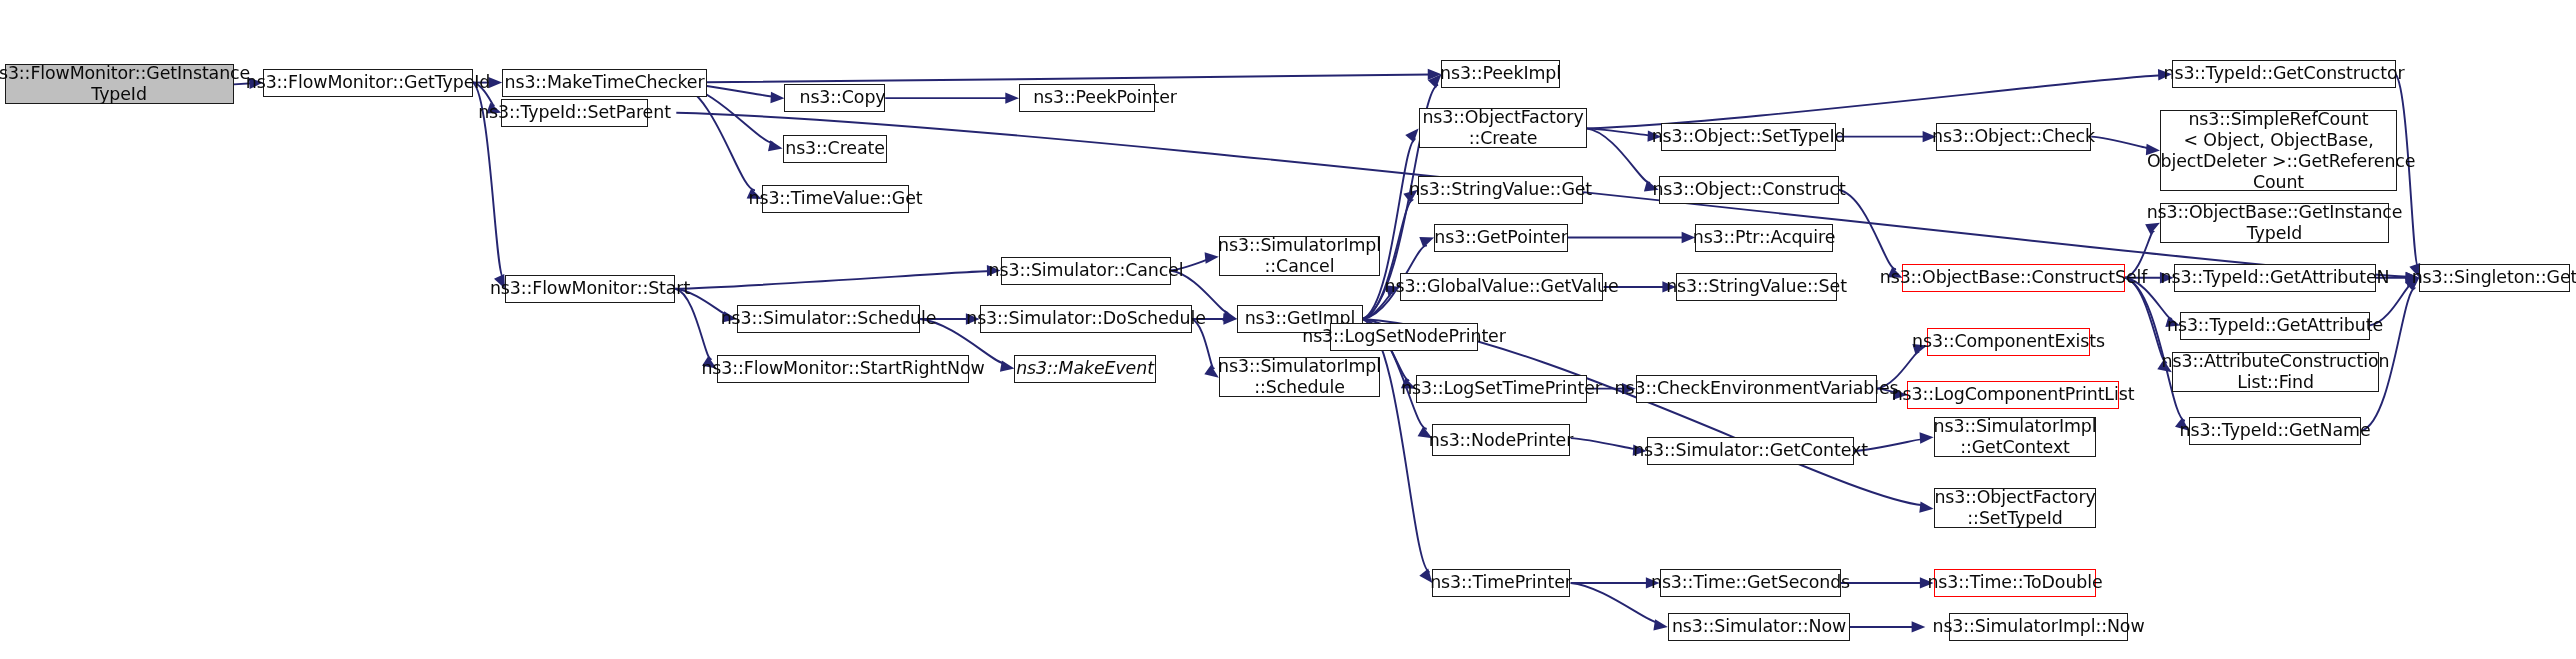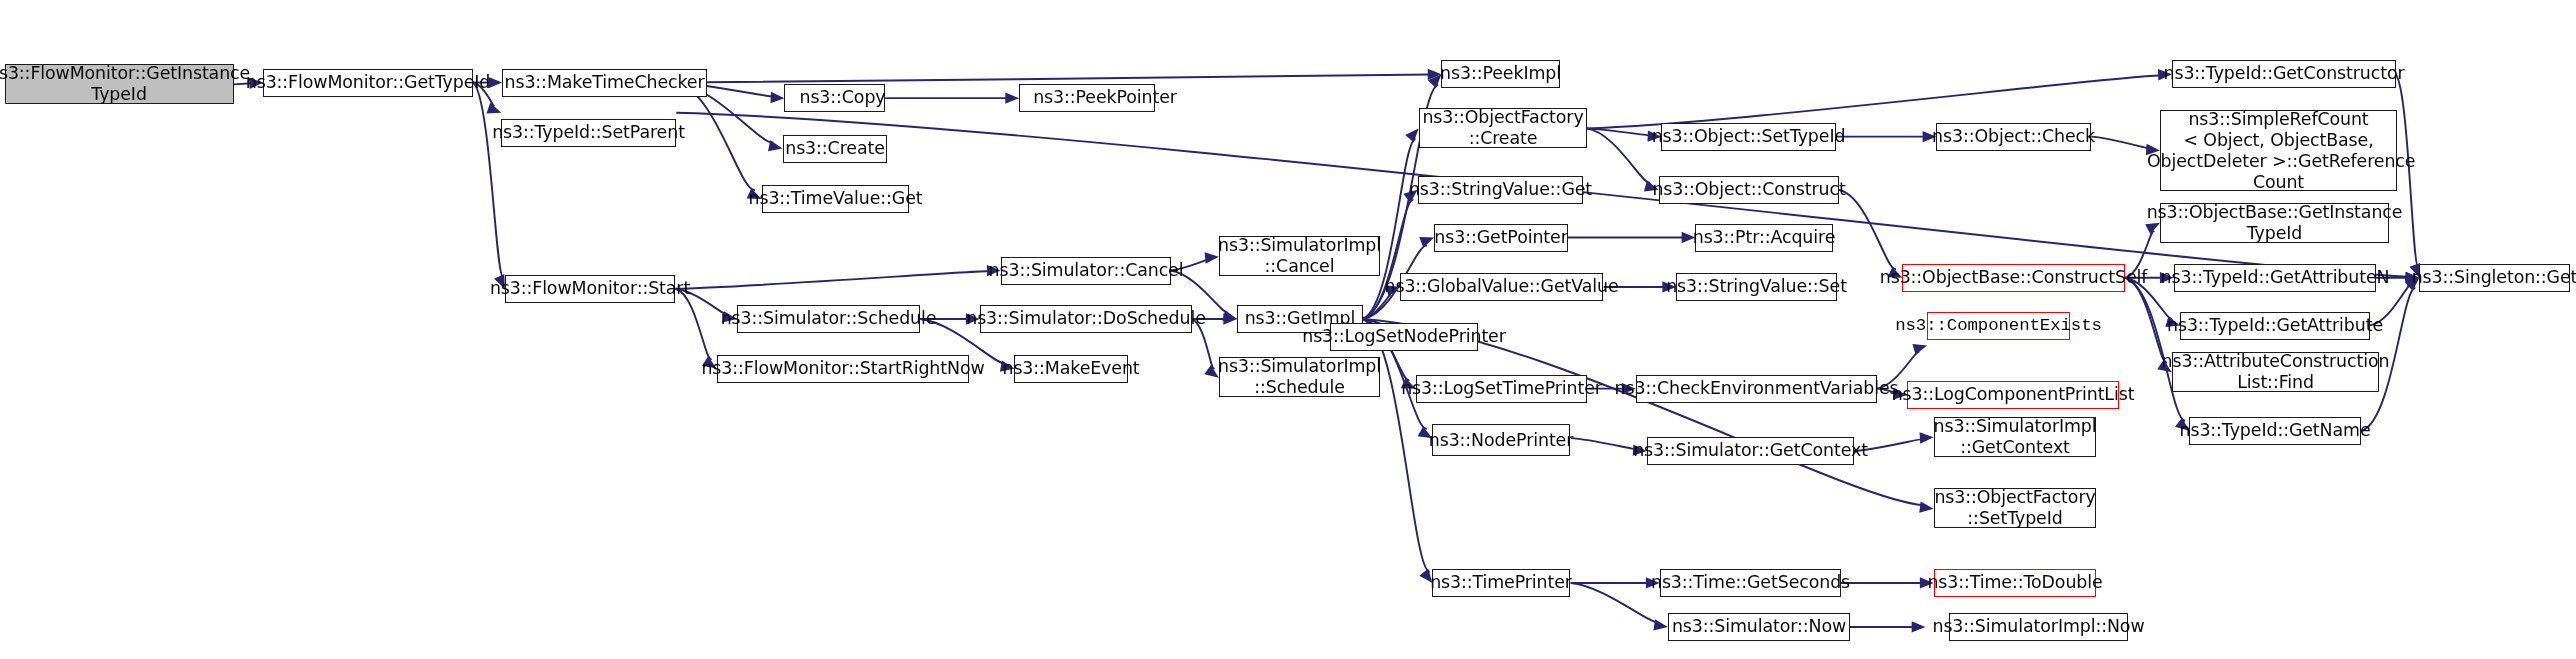--- a/index.html
+++ b/index.html
@@ -167,32 +167,32 @@
       <path d="M 2592 303 L 2628 303" class="edge"></path>
       <polygon points="2640,303 2625,309.2 2625,296.8" class="ahead"></polygon>
       <path d="M 2586 355 C 2608.8414953271026 351.88, 2627.4371775700934 306.12, 2631.3561574381024 311.3237002447905" class="edge"></path>
       <polygon points="2640,303 2627.612635757758,313.4877646393322 2623.8228405103687,301.68109483015803" class="ahead"></polygon>
       <path d="M 2577 470 C 2611.112727272727 459.98, 2621.238 313.02, 2635.7644233881642 314.227639590104" class="edge"></path>
       <polygon points="2640,303 2632.864682762273,317.57831430299785 2624.6540721066353,308.2860663154799" class="ahead"></polygon>
     </svg>
 <div class="node root" style="left: 4.6px; top: 64px; width: 229px; height: 40px;"><span>ns3::FlowMonitor::GetInstance
 TypeId</span></div>
     <div class="node" style="left: 263px; top: 69px; width: 210px; height: 27.5px;"><span>ns3::FlowMonitor::GetTypeId</span></div>
-    <div class="node" style="left: 501px; top: 99px; width: 175px; height: 27.5px; margin-top: 20px;"><span>ns3::TypeId::SetParent</span></div>
+    <div class="node" style="left: 501px; top: 99px; width: 147px; height: 27.5px;"><span>ns3::TypeId::SetParent</span></div>
     <div class="node" style="left: 502px; top: 69px; width: 205px; height: 27.5px;"><span>ns3::MakeTimeChecker</span></div>
     <div class="node" style="left: 505px; top: 275px; width: 170px; height: 27.5px;"><span>ns3::FlowMonitor::Start</span></div>
     <div class="node" style="left: 784px; top: 84px; width: 101px; height: 27.5px; padding-left: 16px;"><span>ns3::Copy</span></div>
     <div class="node" style="left: 783px; top: 135px; width: 104px; height: 27.5px;"><span>ns3::Create</span></div>
     <div class="node" style="left: 762px; top: 185px; width: 147px; height: 27.5px;"><span>ns3::TimeValue::Get</span></div>
     <div class="node" style="left: 1019px; top: 84px; width: 136px; height: 27.5px; padding-left: 36px;"><span>ns3::PeekPointer</span></div>
     <div class="node" style="left: 737px; top: 305px; width: 183px; height: 27.5px;"><span>ns3::Simulator::Schedule</span></div>
     <div class="node" style="left: 717px; top: 355px; width: 252px; height: 27.5px;"><span>ns3::FlowMonitor::StartRightNow</span></div>
     <div class="node" style="left: 1001px; top: 257px; width: 170px; height: 27.5px;"><span>ns3::Simulator::Cancel</span></div>
     <div class="node" style="left: 980px; top: 305px; width: 212px; height: 27.5px;"><span>ns3::Simulator::DoSchedule</span></div>
-    <div class="node" style="left: 1014px; top: 355px; width: 114px; height: 27.5px;"><span>ns3::MakeEvent</span></div>
+    <div class="node" style="left: 1014px; top: 355px; width: 142px; height: 27.5px; font-style: italic;"><span>ns3::MakeEvent</span></div>
     <div class="node" style="left: 1219px; top: 236px; width: 161px; height: 40px;"><span>ns3::SimulatorImpl
 ::Cancel</span></div>
     <div class="node" style="left: 1237px; top: 305px; width: 126px; height: 27.5px;"><span>ns3::GetImpl</span></div>
     <div class="node" style="left: 1219px; top: 357px; width: 161px; height: 40px;"><span>ns3::SimulatorImpl
 ::Schedule</span></div>
     <div class="node" style="left: 1441px; top: 60px; width: 119px; height: 27.5px;"><span>ns3::PeekImpl</span></div>
     <div class="node" style="left: 1419px; top: 108px; width: 168px; height: 40px;"><span>ns3::ObjectFactory
 ::Create</span></div>
     <div class="node" style="left: 1418px; top: 176px; width: 165px; height: 27.5px;"><span>ns3::StringValue::Get</span></div>
     <div class="node" style="left: 1434px; top: 224px; width: 134px; height: 27.5px;"><span>ns3::GetPointer</span></div>
@@ -204,21 +204,21 @@
     <div class="node" style="left: 1661px; top: 123px; width: 175px; height: 27.5px;"><span>ns3::Object::SetTypeId</span></div>
     <div class="node" style="left: 1659px; top: 176px; width: 180px; height: 27.5px;"><span>ns3::Object::Construct</span></div>
     <div class="node" style="left: 1695px; top: 224px; width: 138px; height: 27.5px;"><span>ns3::Ptr::Acquire</span></div>
     <div class="node" style="left: 1676px; top: 273px; width: 161px; height: 27.5px;"><span>ns3::StringValue::Set</span></div>
     <div class="node" style="left: 1636px; top: 375px; width: 241px; height: 27.5px;"><span>ns3::CheckEnvironmentVariables</span></div>
     <div class="node" style="left: 1647px; top: 437px; width: 207px; height: 27.5px;"><span>ns3::Simulator::GetContext</span></div>
     <div class="node" style="left: 1660px; top: 569px; width: 181px; height: 27.5px;"><span>ns3::Time::GetSeconds</span></div>
     <div class="node" style="left: 1668px; top: 613px; width: 182px; height: 27.5px;"><span>ns3::Simulator::Now</span></div>
     <div class="node" style="left: 1936px; top: 123px; width: 155px; height: 27.5px;"><span>ns3::Object::Check</span></div>
     <div class="node warn" style="left: 1902px; top: 264px; width: 223px; height: 27.5px;"><span>ns3::ObjectBase::ConstructSelf</span></div>
-    <div class="node warn" style="left: 1927px; top: 312px; width: 143px; height: 27.5px; font-family: Liberation Mono, monospace;"><span>ns3::ComponentExists</span></div>
+    <div class="node warn" style="left: 1927px; top: 328px; width: 163px; height: 27.5px;"><span>ns3::ComponentExists</span></div>
     <div class="node warn" style="left: 1907px; top: 381px; width: 212px; height: 27.5px;"><span>ns3::LogComponentPrintList</span></div>
     <div class="node" style="left: 1934px; top: 417px; width: 162px; height: 40px;"><span>ns3::SimulatorImpl
 ::GetContext</span></div>
     <div class="node" style="left: 1934px; top: 488px; width: 162px; height: 40px;"><span>ns3::ObjectFactory
 ::SetTypeId</span></div>
     <div class="node warn" style="left: 1934px; top: 569px; width: 162px; height: 27.5px;"><span>ns3::Time::ToDouble</span></div>
     <div class="node" style="left: 1925px; top: 613px; width: 179px; height: 27.5px; margin-left: 24px;"><span>ns3::SimulatorImpl::Now</span></div>
     <div class="node" style="left: 2172px; top: 60px; width: 224px; height: 27.5px;"><span>ns3::TypeId::GetConstructor</span></div>
     <div class="node" style="left: 2160px; top: 110px; width: 237px; height: 81px;"><span>ns3::SimpleRefCount
 &lt; Object, ObjectBase,

